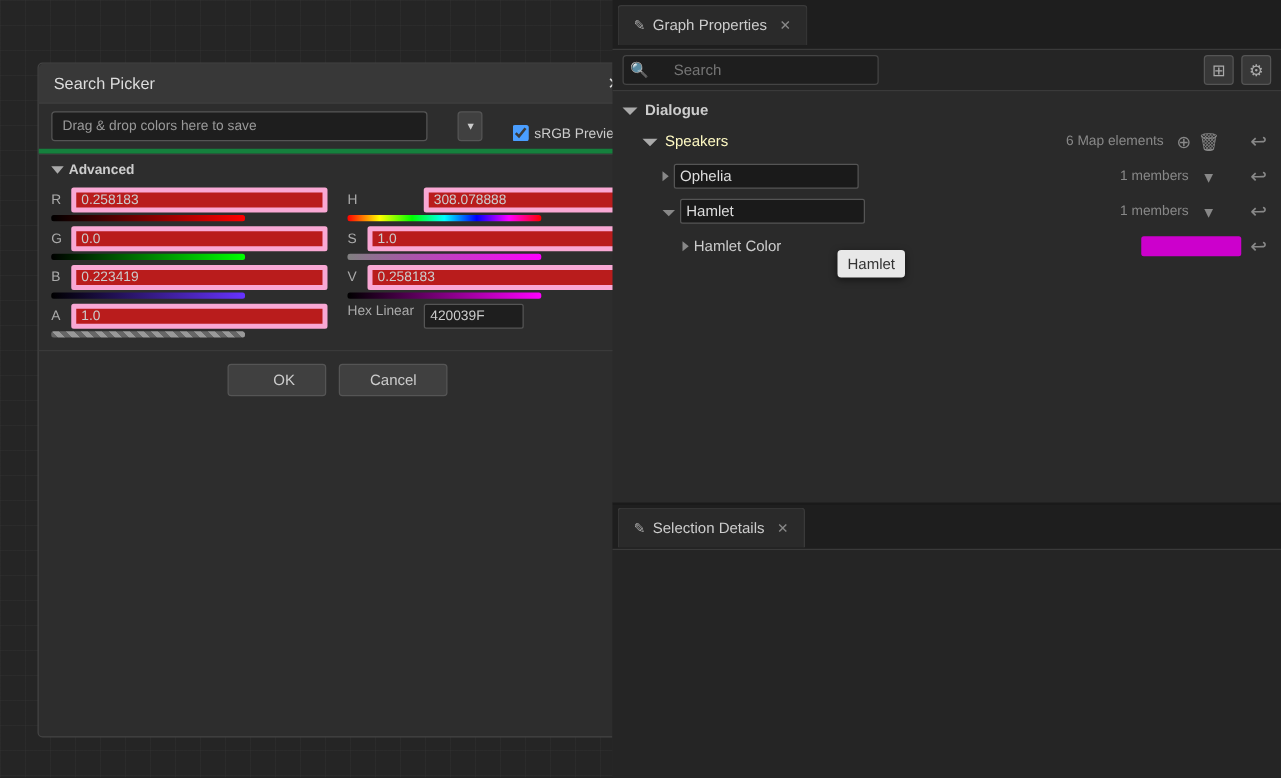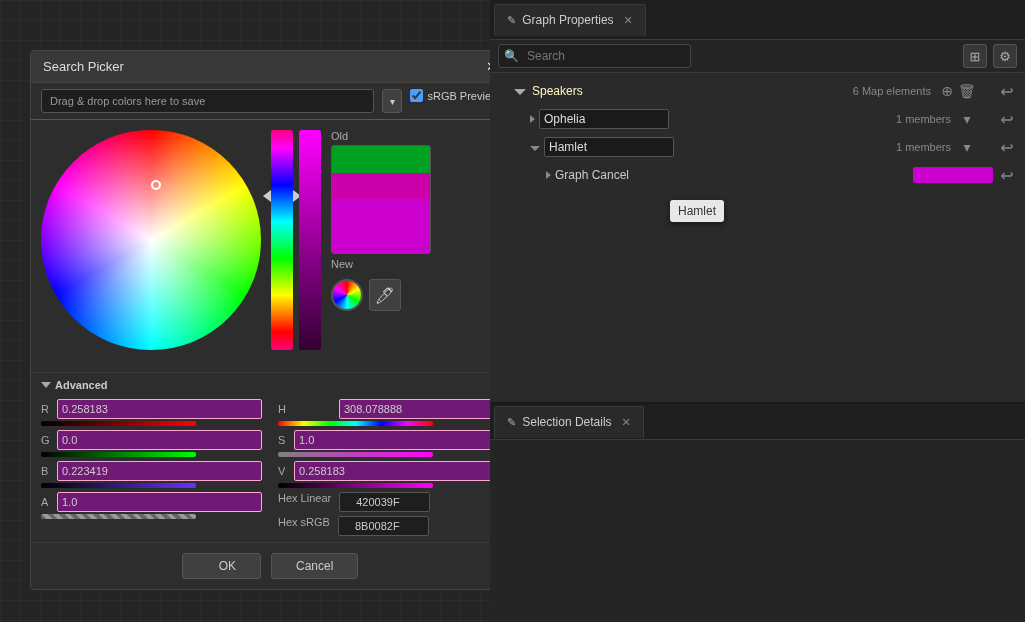--- a/index.html
+++ b/index.html
@@ -56,24 +56,24 @@
 
     .cp-close {
       cursor: pointer;
       color: #aaa;
       font-size: 16px;
       line-height: 1;
     }
 
     .cp-toolbar {
       display: flex;
-      align-items: flex-start;
+      align-items: flex-end;
       padding: 6px 10px;
-      gap: 8px;
-      border-bottom: 1px solid #15803d;
+      gap: 24px;
+      border-bottom: 4px solid #15803d;
     }
 
     .cp-drag-drop {
       flex: 1;
       background: #1e1e1e;
       border: 1px solid #555;
       border-radius: 3px;
       padding: 4px 8px;
       color: #999;
       font-size: 11px;
@@ -323,22 +323,22 @@
 
     .cp-channel-label {
       width: 12px;
       font-size: 11px;
       color: #aaa;
       flex-shrink: 0;
     }
 
     .cp-channel-input {
       flex: 1;
-      background: #701a75;
-      border: 1px solid #f9a8d4;
+      background: #b91c1c;
+      border: 4px solid #f9a8d4;
       border-radius: 2px;
       color: #ccc;
       font-size: 11px;
       padding: 2px 4px;
       height: 20px;
     }
 
     .slider-r { background: linear-gradient(to right, black, red); }
     .slider-g { background: linear-gradient(to right, black, lime); }
     .slider-b { background: linear-gradient(to right, black, #6633ff); }
@@ -359,23 +359,23 @@
       color: #aaa;
       white-space: nowrap;
     }
 
     .cp-hex-input {
       background: #1e1e1e;
       border: 1px solid #555;
       border-radius: 2px;
       color: #ccc;
       font-size: 11px;
-      padding: 2px 16px;
+      padding: 2px 4px;
       height: 20px;
-      width: 91px;
+      width: 80px;
     }
 
     
     .cp-buttons {
       display: flex;
       justify-content: center;
       gap: 10px;
       padding: 10px;
       border-top: 1px solid #3a3a3a;
     }
@@ -462,21 +462,21 @@
       background: #252525;
     }
 
     .search-input {
       flex: 1;
       background: #1e1e1e;
       border: 1px solid #444;
       border-radius: 3px;
       color: #ccc;
       font-size: 12px;
-      padding: 3px 8px 3px 28px;
+      padding: 3px 8px 3px 40px;
       height: 24px;
     }
 
     .search-container {
       position: relative;
       flex: 1;
     }
 
     .search-icon {
       position: absolute;
@@ -571,21 +571,21 @@
     }
 
     .tree-name-input {
       background: #1a1a1a;
       border: 1px solid #555;
       border-radius: 2px;
       color: #ddd;
       font-size: 12px;
       padding: 1px 4px;
       height: 20px;
-      width: 130px;
+      width: 148px;
     }
 
     .tree-spacer { flex: 1; }
 
     .tree-count {
       font-size: 11px;
       color: #888;
       margin-right: 6px;
     }
 
@@ -703,50 +703,20 @@
     <div class="cp-drag-drop">
       <span>Drag &amp; drop colors here to save</span>
     </div>
     <div class="cp-dropdown-arrow">▾</div>
     <label class="cp-srgb-label">
       <input type="checkbox" checked="" style="">
       <span>sRGB Preview</span>
     </label>
   </div>
 
-  <div class="cp-main-area">
-
-    <div class="color-wheel-container">
-      <div class="color-wheel">
-        <div class="wheel-cursor"></div>
-      </div>
-    </div>
-
-    <div class="cp-sliders-v">
-      <div style="position:relative;">
-        <div class="slider-v slider-v-hue"></div>
-        <div class="slider-arrow-left"></div>
-        <div class="slider-arrow-right"></div>
-      </div>
-      <div class="slider-v slider-v-dark"></div>
-    </div>
-
-    <div class="cp-color-preview">
-      <div class="cp-preview-label">Old</div>
-      <div class="cp-old-color"></div>
-      <div class="cp-new-color"></div>
-      <div class="cp-preview-new-label">New</div>
-      <div class="cp-color-buttons">
-        <div class="cp-circle-btn"></div>
-        <div class="cp-eyedropper-btn">
-          <span>🖊</span>
-        </div>
-      </div>
-    </div>
-  </div>
 
   <div class="cp-advanced">
     <div class="cp-advanced-header">
       <div class="triangle"></div>
       <span class="cp-advanced-label">Advanced</span>
     </div>
 
     <div class="cp-channels">
 
       <div>
@@ -799,24 +769,20 @@
           <div class="cp-channel-row">
             <span class="cp-channel-label">V</span>
             <input class="cp-channel-input" type="text" style="width: 130px;" value="0.258183">
           </div>
           <div class="channel-slider-bar slider-v2" style="width:155px;"></div>
         </div>
         <div class="cp-hex-row">
           <span class="cp-hex-label">Hex Linear</span>
           <input class="cp-hex-input" type="text" value="420039F" style="">
         </div>
-        <div class="cp-hex-row">
-          <span class="cp-hex-label">Hex sRGB</span>
-          <input class="cp-hex-input" type="text" value="8B0082F" style="">
-        </div>
       </div>
     </div>
   </div>
 
   <div class="cp-buttons">
     <button class="cp-btn cp-btn-ok">OK</button>
     <button class="cp-btn cp-btn-cancel">Cancel</button>
   </div>
 </div>
 
@@ -834,20 +800,24 @@
     <div class="search-container">
       <span class="search-icon">🔍</span>
       <input class="search-input" type="text" placeholder="Search" style="">
     </div>
     <div class="toolbar-btn">⊞</div>
     <div class="toolbar-btn">⚙</div>
   </div>
 
   <div class="panel-content">
 
+    <div class="section-header">
+      <div class="section-arrow expanded"></div>
+      <span class="section-label">Dialogue</span>
+    </div>
 
     <div class="tree-row">
       <div class="tree-indent"></div>
       <div class="section-arrow expanded" style="margin-right:6px;"></div>
       <span style="font-size:12px;color:#fef9c3;">Speakers</span>
       <div class="tree-spacer"></div>
       <span class="tree-count">6 Map elements</span>
       <div class="tree-action-btn">⊕</div>
       <div class="tree-action-btn">🗑</div>
       <div style="width:20px;"></div>
@@ -876,21 +846,21 @@
       <div class="tree-expand-btn">▾</div>
       <div style="width:20px;"></div>
       <div class="tree-revert-btn">↩</div>
     </div>
 
     <div class="tree-row">
       <div class="tree-indent"></div>
       <div class="tree-indent"></div>
       <div class="tree-indent"></div>
       <div class="tree-arrow"></div>
-      <span style="font-size:12px;color:#ccc;margin-right:8px;">Graph Cancel</span>
+      <span style="font-size:12px;color:#ccc;margin-right:8px;">Hamlet Color</span>
       <div class="tree-spacer"></div>
       <div class="color-swatch"></div>
       <div class="tree-revert-btn">↩</div>
     </div>
   </div>
 </div>
 
 <div class="tooltip">
   <span>Hamlet</span>
 </div>

